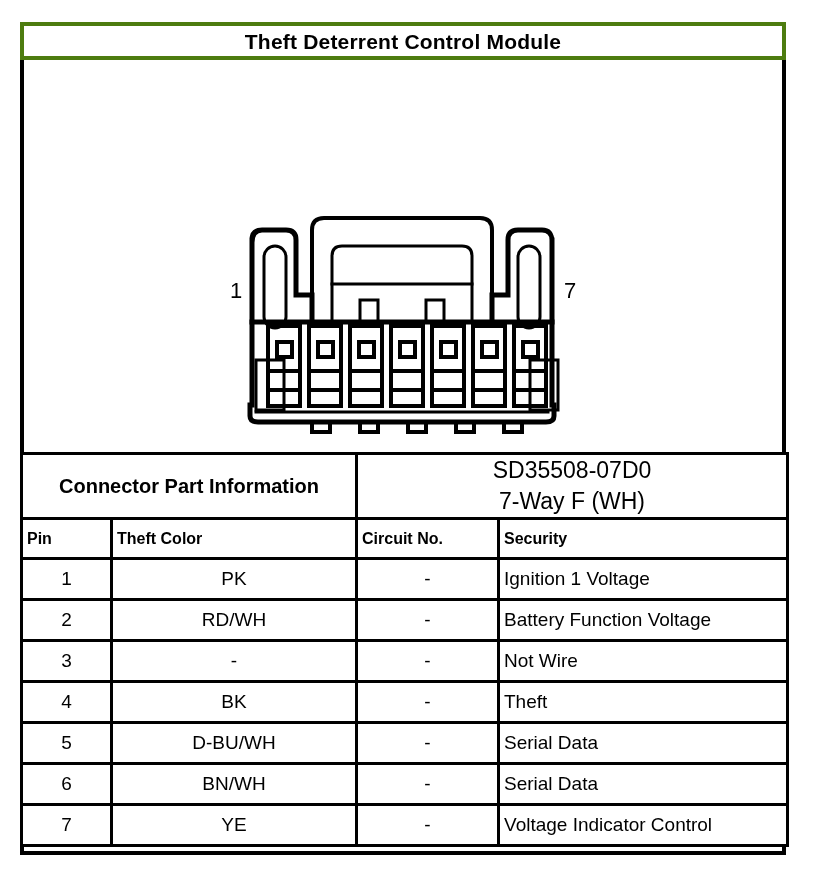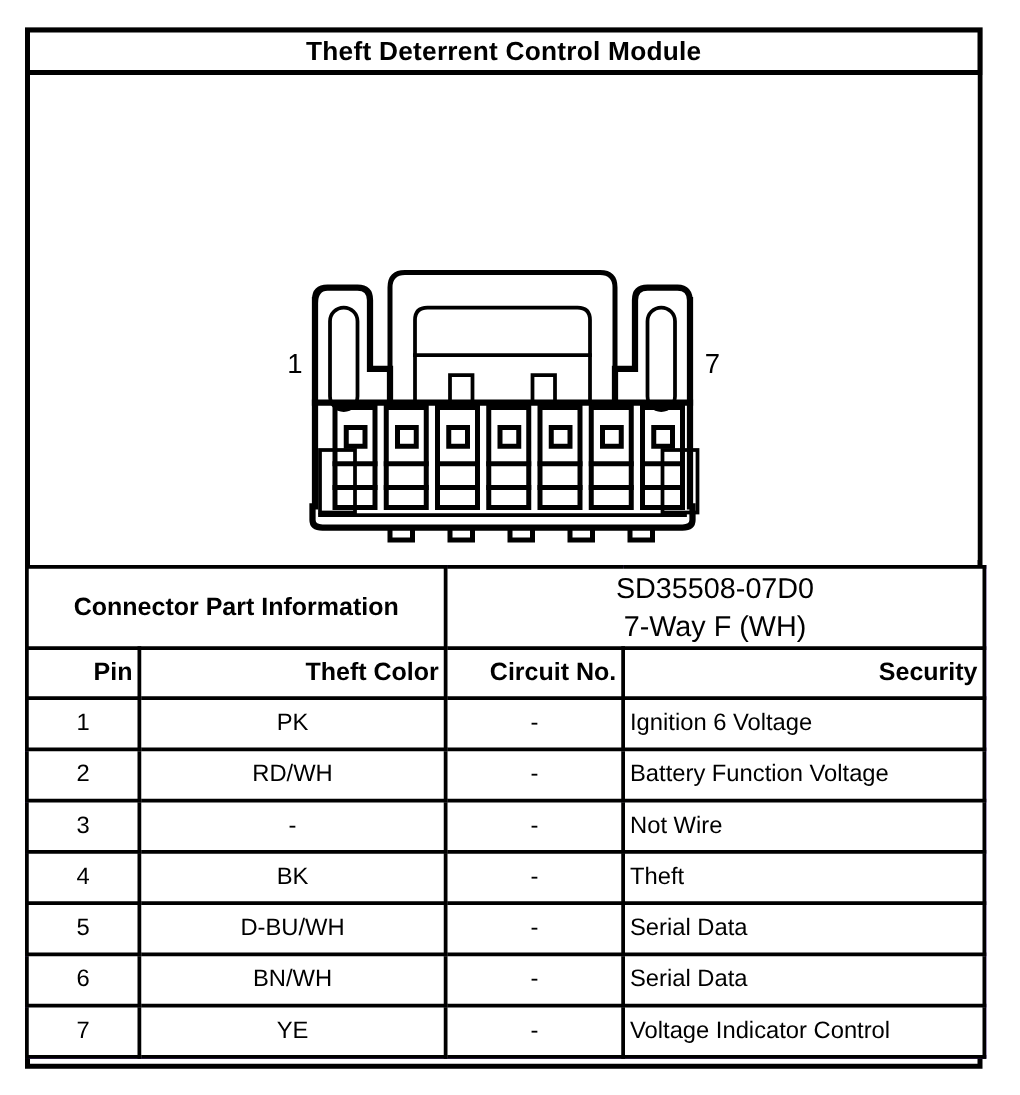--- a/index.html
+++ b/index.html
@@ -33,21 +33,21 @@
     box-sizing: border-box;
   }
 
   
   .title-bar {
     position: absolute;
     left: 20px;
     top: 22px;
     width: 766px;
     height: 38px;
-    border: 4px solid #000000;
+    border: 4px solid #4d7c0f;
     box-sizing: border-box;
     display: flex;
     align-items: center;
     justify-content: center;
     background: #fff;
   }
   .title-text {
     font-size: 21px;
     font-weight: bold;
     letter-spacing: 0.2px;
@@ -72,21 +72,21 @@
   }
 
   
   .pin-table {
     position: absolute;
     left: 20px;
     top: 452px;
     width: 766px;
     border-collapse: collapse;
     table-layout: fixed;
-    background: #6d28d9;
+    background: #22c55e;
   }
   .pin-table td, .pin-table th {
     border: 3px solid #000;
     box-sizing: border-box;
     padding: 0 4px;
     background: #fff;
   }
 
   
   .col-pin      { width: 90px; }
@@ -107,23 +107,23 @@
     text-align: center;
     vertical-align: middle;
     font-size: 23px;
     font-weight: normal;
     line-height: 1.35;
   }
   .partinfo-cell .pi-line { display: block; }
 
   .hdr-cell {
     height: 40px;
-    text-align: right;
+    text-align: left;
     vertical-align: middle;
-    font-size: 20px;
+    font-size: 16px;
     font-weight: bold;
     white-space: nowrap;
   }
 
   .body-row td {
     height: 41px;
     font-size: 19px;
     font-weight: normal;
     vertical-align: middle;
   }
@@ -273,21 +273,21 @@
         <td class="hdr-cell">Pin</td>
         <td class="hdr-cell">Theft Color</td>
         <td class="hdr-cell">Circuit No.</td>
         <td class="hdr-cell">Security</td>
       </tr>
 
       <tr class="body-row">
         <td class="cell-center">1</td>
         <td class="cell-center">PK</td>
         <td class="cell-center">-</td>
-        <td class="cell-left">Ignition 6 Voltage</td>
+        <td class="cell-left">Ignition 1 Voltage</td>
       </tr>
       <tr class="body-row">
         <td class="cell-center">2</td>
         <td class="cell-center">RD/WH</td>
         <td class="cell-center">-</td>
         <td class="cell-left">Battery Function Voltage</td>
       </tr>
       <tr class="body-row">
         <td class="cell-center">3</td>
         <td class="cell-center">-</td>

